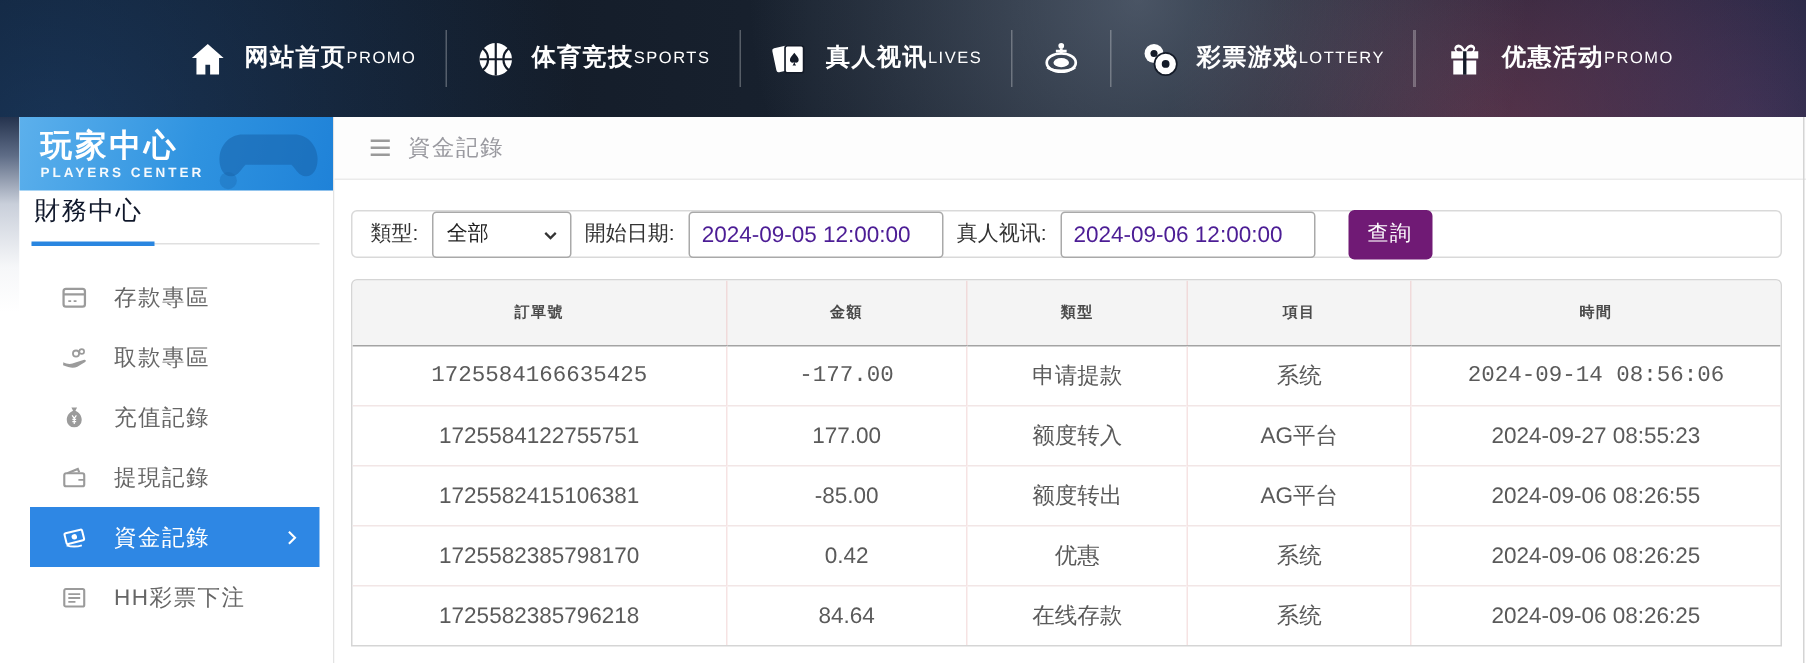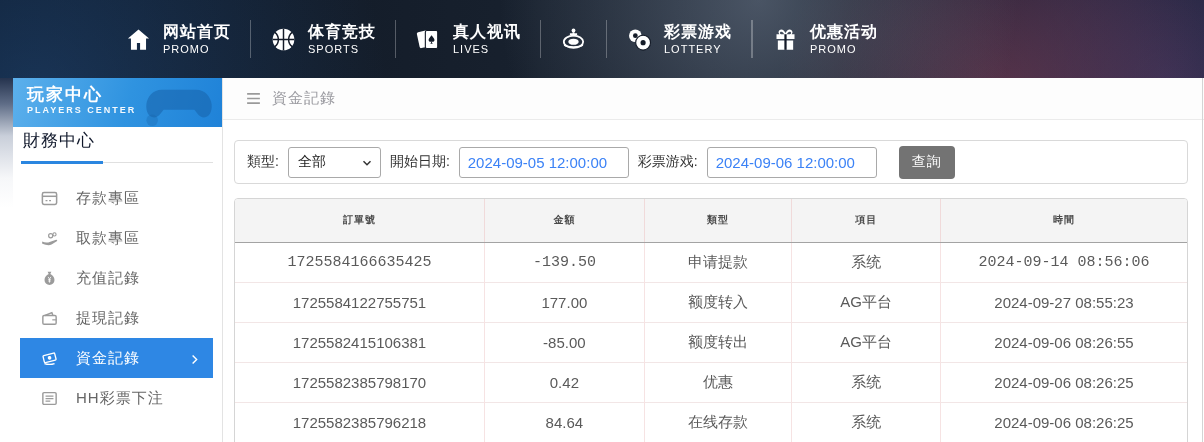--- a/index.html
+++ b/index.html
@@ -13,41 +13,41 @@
       radial-gradient(circle at 63% 0%, rgba(150,165,185,.42), rgba(0,0,0,0) 34%),
       radial-gradient(circle at 83% 125%, rgba(150,70,90,.45), rgba(0,0,0,0) 22%),
       radial-gradient(circle at 97% 110%, rgba(90,70,130,.5), rgba(0,0,0,0) 28%),
       radial-gradient(circle at 3% 130%, rgba(40,90,150,.45), rgba(0,0,0,0) 30%),
       linear-gradient(90deg,#0c1522,#18212e 45%,#101724 72%,#141b28);
     display:flex; align-items:center; padding-left:106px;
   }
   .nav-item { display:flex; align-items:center; gap:11px; padding:0 19px; height:100%; cursor:pointer; }
   .nav-item .nicon { width:27px; height:27px; color:#fff; display:block; }
   .nav-item .nicon svg { width:100%; height:100%; }
-  .nav-text { display:flex; flex-direction:column; align-items:flex-start; line-height:1.25; }
+  .nav-text { display:flex; flex-direction:row; align-items:center; line-height:1.25; }
   .nav-zh { color:#fff; font-size:16px; font-weight:bold; letter-spacing:1px; }
   .nav-en { color:#fff; font-size:11px; letter-spacing:1px; margin-top:1px; }
   .nav-sep { width:1px; height:38px; background:rgba(255,255,255,.28); }
 
   
   .page { display:flex; height:364px; position:relative; }
   .left-strip {
     width:13px; flex:0 0 13px;
     background:linear-gradient(180deg,#25334e 0px,#5f6d87 26px,#c9cfda 58px,#f6f7f9 100px,#fff 130px);
   }
   .right-line { position:absolute; right:1px; top:0; bottom:0; width:1px; background:#d4d4d4; }
 
   
   .sidebar { width:210px; flex:0 0 210px; background:#fff; border-right:1px solid #e3e3e3; }
   .sb-header {
     height:49px; position:relative; overflow:hidden; color:#fff;
     background:linear-gradient(105deg,#5cb0ec,#2f93e0 55%,#1f82d8);
     padding:7px 0 0 14px;
   }
-  .sb-title { font-size:17px; font-weight:bold; letter-spacing:2px; line-height:1.2; }
+  .sb-title { font-size:21px; font-weight:bold; letter-spacing:2px; line-height:1.2; }
   .sb-sub { font-size:9px; letter-spacing:2px; font-weight:bold; opacity:.95; }
   .sb-pad { position:absolute; right:4px; top:4px; width:78px; height:46px; color:rgba(23,99,170,.55); }
   .sb-pad svg { width:100%; height:100%; }
   .sb-section { color:#0f172a; font-size:17px; padding:2px 0 9px 10px; letter-spacing:1px; }
   .sb-rule { margin:0 9px 0 8px; height:3px; position:relative; }
   .sb-rule .grey { position:absolute; left:0; right:0; top:1px; height:1px; background:#e0e0e0; }
   .sb-rule .blue { position:absolute; left:0; top:0; width:82px; height:3px; background:#2a86e0; }
   .sb-menu { margin-top:14px; }
   .sb-item { height:40px; display:flex; align-items:center; padding-left:27px; cursor:pointer; color:#666; }
   .sb-item .sicon { width:19px; height:19px; color:#9b9b9b; flex:0 0 19px; }
@@ -62,40 +62,40 @@
   .main { flex:1; background:#fff; min-width:0; }
   .breadcrumb {
     height:42px; display:flex; align-items:center; gap:10px;
     padding-left:22px; border-bottom:1px solid #ebebeb; background:#fdfdfd;
   }
   .bc-burger { width:17px; height:17px; color:#9a9a9a; cursor:pointer; }
   .bc-burger svg { width:100%; height:100%; }
   .bc-title { color:#9a9aa0; font-size:15px; letter-spacing:1px; }
 
   .filterbar {
-    margin:20px 16px 0 11px; height:44px;
+    margin:20px 16px 0 11px; height:32px;
     border:1px solid #d9d9d9; border-radius:4px;
     display:flex; align-items:center; padding:0 12px; gap:9px;
     font-size:14px; color:#333;
   }
   .f-label { white-space:nowrap; }
   .f-select {
     width:93px; height:31px; border:1px solid #a9a9a9; border-radius:3px;
     display:flex; align-items:center; justify-content:space-between;
     padding:0 7px 0 9px; cursor:pointer; background:#fff; font-size:14px; color:#222;
   }
   .f-select .caret { width:12px; height:12px; color:#333; }
   .f-select .caret svg { width:100%; height:100%; }
   .f-input {
     width:170px; height:31px; border:1px solid #a9a9a9; border-radius:3px;
-    font-family:inherit; font-size:15px; color:#3b82f6; padding:0 8px; background:#fff;
+    font-family:inherit; font-size:15px; color:#4c1d95; padding:0 8px; background:#fff;
   }
   .f-btn {
     width:56px; height:33px; margin-left:13px; border:none; border-radius:4px;
-    background:#737373; color:#fff; font-size:14px; letter-spacing:1px;
+    background:#701a75; color:#fff; font-size:14px; letter-spacing:1px;
     font-family:inherit; cursor:pointer;
   }
 
   .tablewrap { margin:14px 16px 0 11px; border:1px solid #d5d5d5; border-radius:4px 4px 0 0; overflow:hidden; }
   table { width:100%; border-collapse:collapse; table-layout:fixed; }
   thead th {
     height:43px; background:#f4f4f4; font-size:10px; font-weight:bold; color:#4a4a4a;
     border-bottom:1px solid #a3a3a3; border-left:1px solid #f0dada; letter-spacing:1px;
   }
   thead th:first-child { border-left:none; }
@@ -269,21 +269,21 @@
       <div class="f-select">
         <span>全部</span>
         <span class="caret">
           <svg viewBox="0 0 24 24" fill="none" stroke="currentColor" stroke-width="3">
               <path d="M5 8.5l7 7 7-7"></path>
             </svg>
         </span>
       </div>
       <span class="f-label">開始日期:</span>
       <input class="f-input" value="2024-09-05 12:00:00" style="">
-      <span class="f-label">彩票游戏:</span>
+      <span class="f-label">真人视讯:</span>
       <input class="f-input" value="2024-09-06 12:00:00" style="">
       <button class="f-btn">查詢</button>
     </div>
 
     <div class="tablewrap">
       <table>
         <colgroup>
           <col style="width:26.2%">
             <col style="width:16.8%">
             <col style="width:15.5%">
@@ -295,21 +295,21 @@
               <th>訂單號</th>
               <th>金額</th>
               <th>類型</th>
               <th>項目</th>
               <th>時間</th>
             </tr>
           </thead>
         <tbody id="tbody">
             <tr>
               <td>1725584166635425</td>
-              <td>-139.50</td>
+              <td>-177.00</td>
               <td>申请提款</td>
               <td>系统</td>
               <td>2024-09-14 08:56:06</td>
             </tr>
             <tr>
               <td>1725584122755751</td>
               <td>177.00</td>
               <td>额度转入</td>
               <td>AG平台</td>
               <td>2024-09-27 08:55:23</td>

